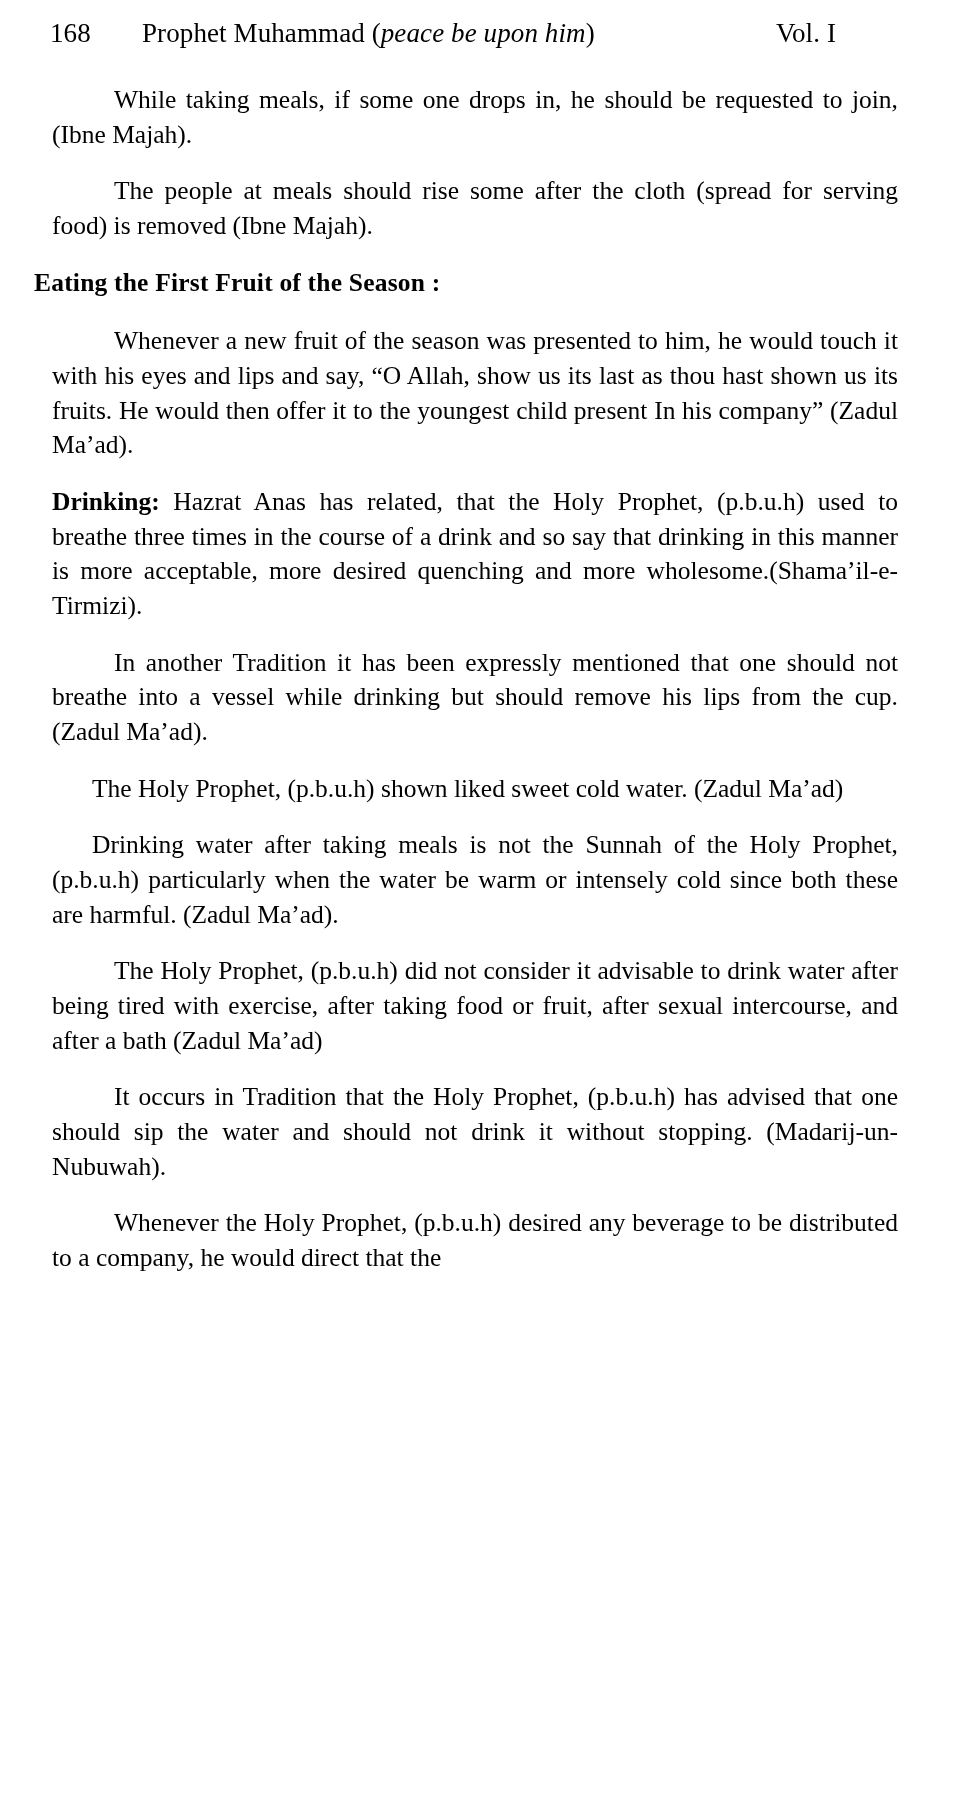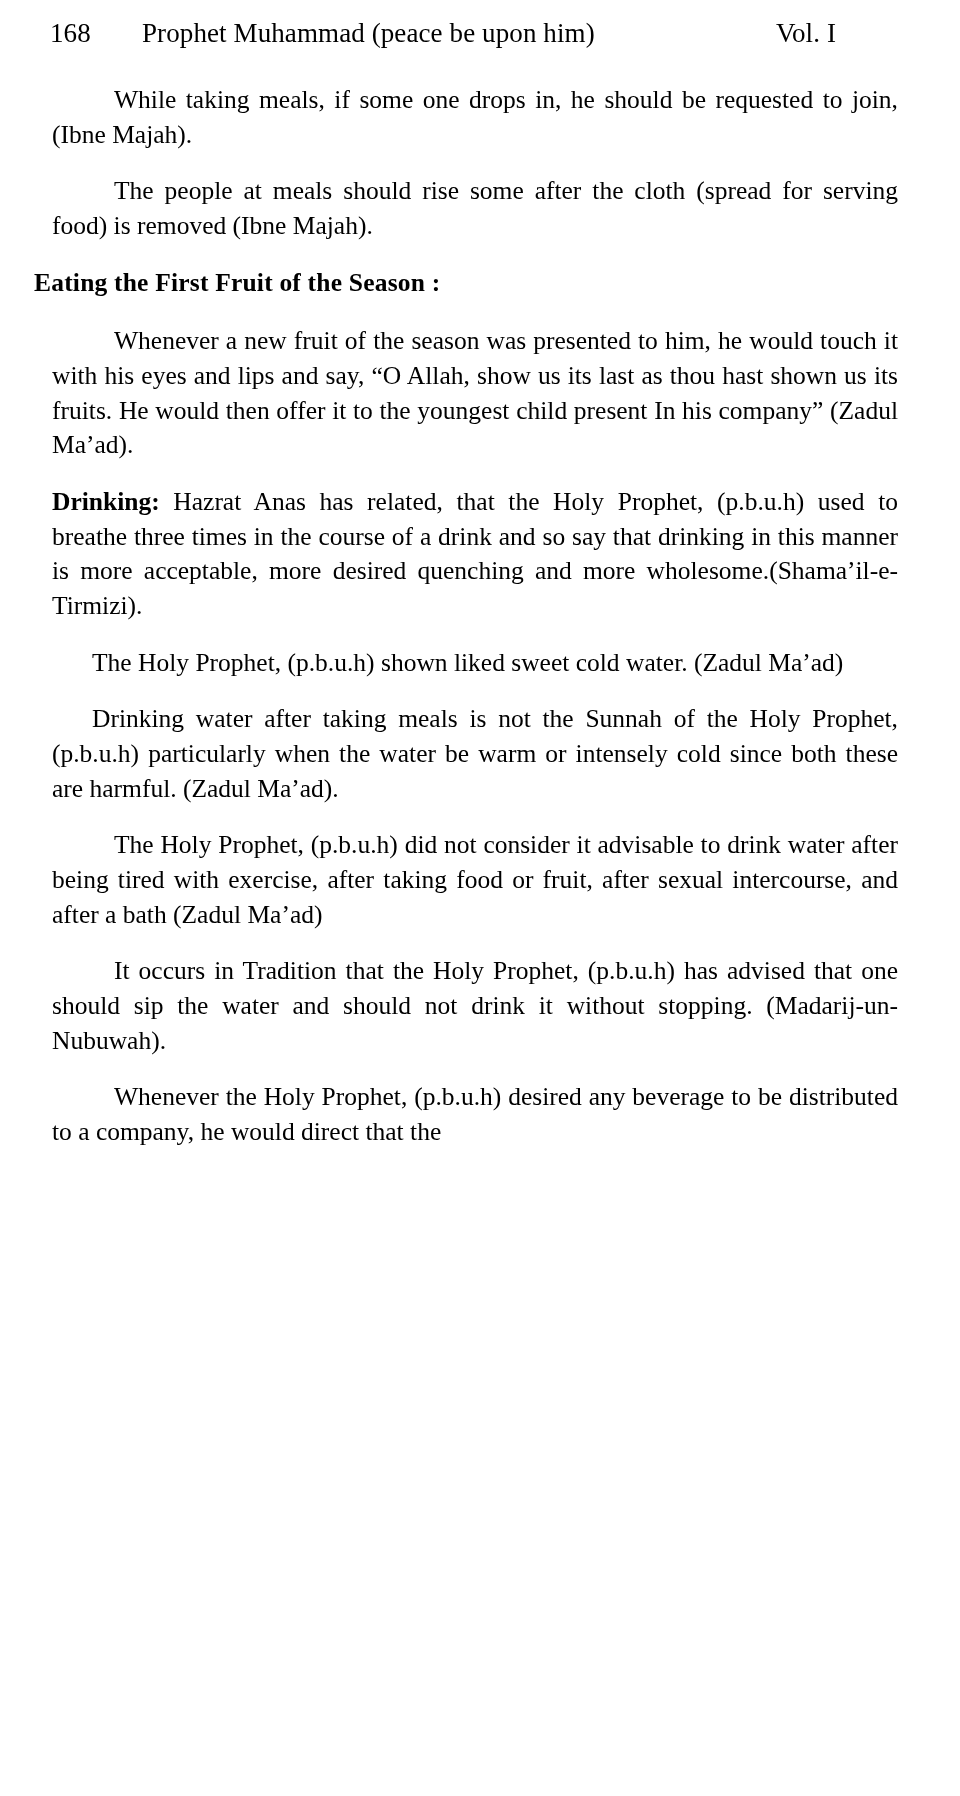--- a/index.html
+++ b/index.html
@@ -31,20 +31,21 @@
   .header .page-number {
     width: 92px;
     flex: 0 0 92px;
     margin-left: 20px;
   }
   .header .book-title {
     flex: 1 1 auto;
     white-space: nowrap;
   }
   .header .book-title .italic {
+    font-style: italic;
   }
   .header .volume {
     flex: 0 0 auto;
     padding-right: 90px;
   }
   .body {
     font-size: 25.5px;
     line-height: 1.36;
     text-align: justify;
     padding: 0 28px 0 6px;
@@ -86,20 +87,21 @@
     <p class="para">While taking meals, if some one drops in, he should be requested to join, (Ibne Majah).</p>
 
     <p class="para">The people at meals should rise some after the cloth (spread for serving food) is removed (Ibne Majah).</p>
 
     <h2 class="section-heading">Eating the First Fruit of the Season :</h2>
 
     <p class="para">Whenever a new fruit of the season was presented to him, he would touch it with his eyes and lips and say, “O Allah, show us its last as thou hast shown us its fruits. He would then offer it to the youngest child present In his company” (Zadul Ma’ad).</p>
 
     <p class="para no-indent"><span class="lead">Drinking:</span><span> Hazrat Anas has related, that the Holy Prophet, (p.b.u.h) used to breathe three times in the course of a drink and so say that drinking in this manner is more acceptable, more desired quenching and more wholesome.(Shama’il-e-Tirmizi).</span></p>
 
+    <p class="para">In another Tradition it has been expressly mentioned that one should not breathe into a vessel while drinking but should remove his lips from the cup. (Zadul Ma’ad).</p>
 
     <p class="para small-indent">The Holy Prophet, (p.b.u.h) shown liked sweet cold water. (Zadul Ma’ad)</p>
 
     <p class="para small-indent">Drinking water after taking meals is not the Sunnah of the Holy Prophet, (p.b.u.h) particularly when the water be warm or intensely cold since both these are harmful. (Zadul Ma’ad).</p>
 
     <p class="para">The Holy Prophet, (p.b.u.h) did not consider it advisable to drink water after being tired with exercise, after taking food or fruit, after sexual intercourse, and after a bath (Zadul Ma’ad)</p>
 
     <p class="para">It occurs in Tradition that the Holy Prophet, (p.b.u.h) has advised that one should sip the water and should not drink it without stopping. (Madarij-un-Nubuwah).</p>
 
     <p class="para">Whenever the Holy Prophet, (p.b.u.h) desired any beverage to be distributed to a company, he would direct that the</p>

